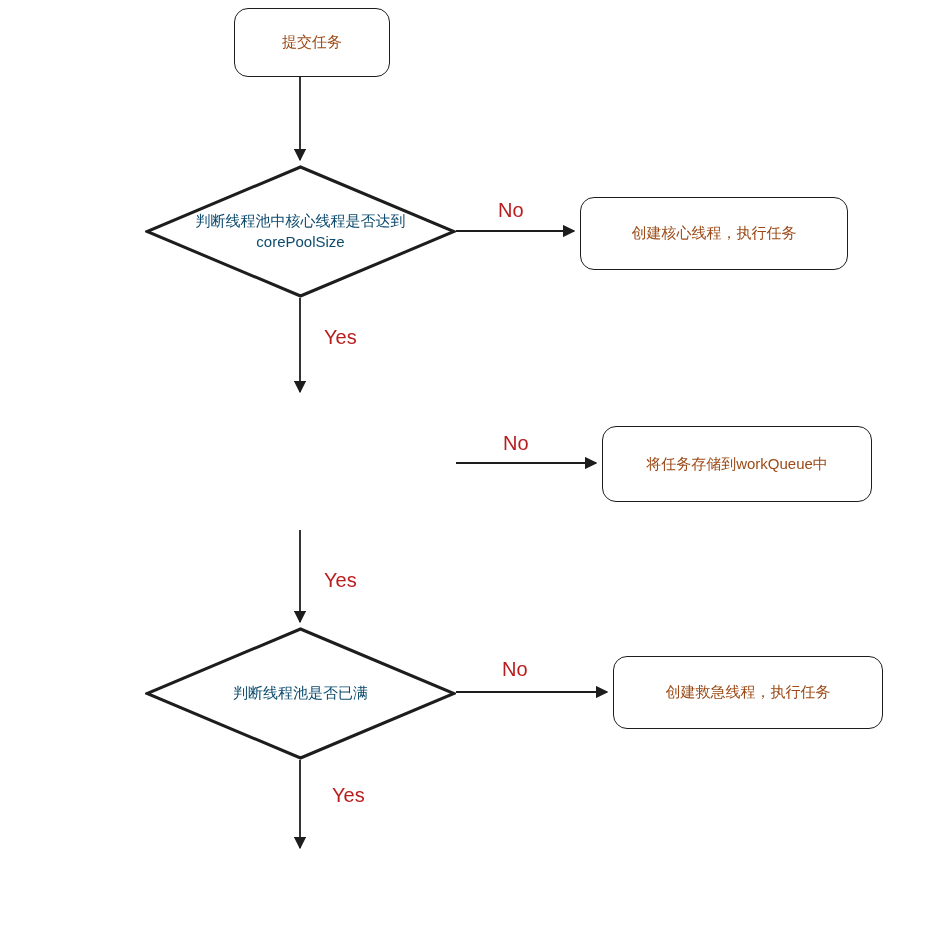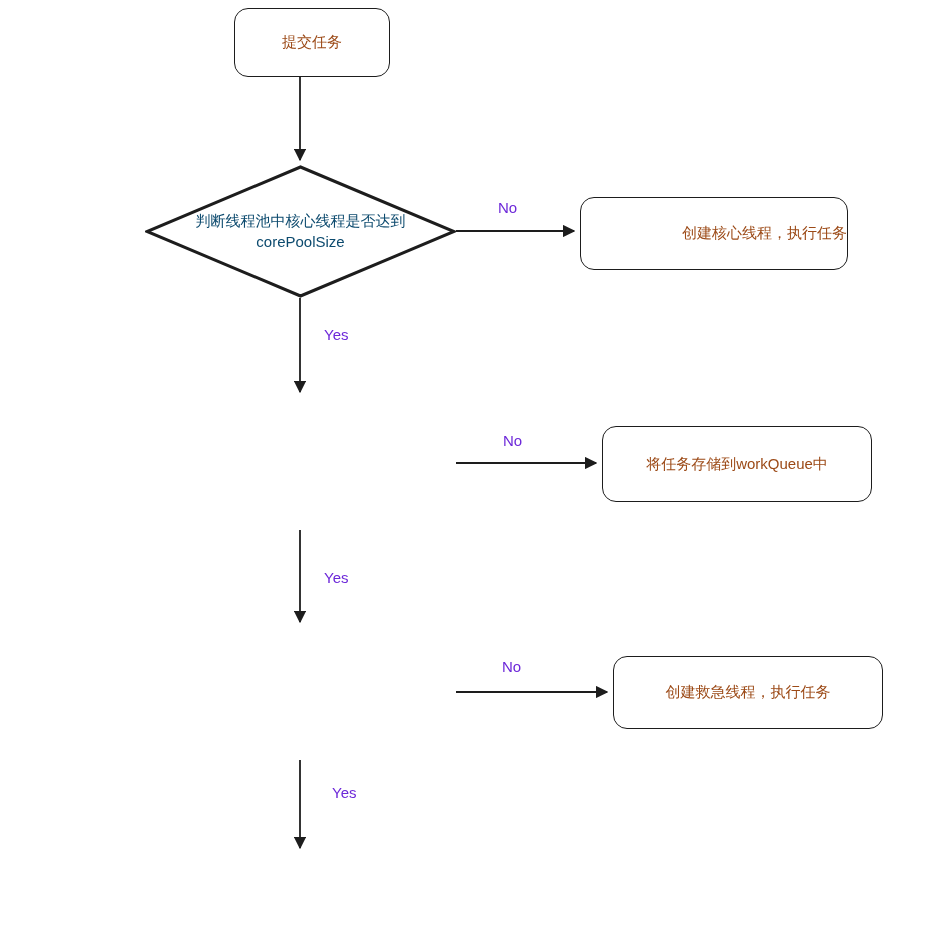--- a/index.html
+++ b/index.html
@@ -55,22 +55,22 @@
   .diamond-label {
     position: relative;
     z-index: 2;
     white-space: nowrap;
     color: #0c4a6e;
     font-size: 15px;
     line-height: 1.35;
   }
   .edge-label {
     position: absolute;
-    color: #6d28d9;
-    font-size: 15px;
+    color: #b91c1c;
+    font-size: 20px;
     line-height: 1;
     white-space: nowrap;
   }
 </style>
 </head>
 <body>
 
 <div id="canvas">
 
   <svg id="edges" viewBox="0 0 928 943" xmlns="http://www.w3.org/2000/svg">
@@ -102,29 +102,35 @@
   <div class="node node-diamond" style="left:145px; top:165px; width:311px; height:133px;">
     <svg class="diamond-shape" viewBox="0 0 311 133" preserveAspectRatio="none">
       <polygon points="155.5,2 309,66.5 155.5,131 2,66.5" fill="#ffffff" stroke="#1d1d1d" stroke-width="3" vector-effect="non-scaling-stroke"></polygon>
     </svg>
     <div class="diamond-label">
       <div>判断线程池中核心线程是否达到</div>
       <div>corePoolSize</div>
     </div>
   </div>
 
-  <div class="node node-rect" style="left:580px; top:197px; width:268px; height:73px;justify-content:flex-end;">
+  <div class="node node-rect" style="left:580px; top:197px; width:268px; height:73px;">
     <span>创建核心线程，执行任务</span>
   </div>
 
 
   <div class="node node-rect" style="left:602px; top:426px; width:270px; height:76px;">
     <span>将任务存储到workQueue中</span>
   </div>
 
+  <div class="node node-diamond" style="left:145px; top:627px; width:311px; height:133px;">
+    <svg class="diamond-shape" viewBox="0 0 311 133" preserveAspectRatio="none">
+      <polygon points="155.5,2 309,66.5 155.5,131 2,66.5" fill="#ffffff" stroke="#1d1d1d" stroke-width="3" vector-effect="non-scaling-stroke"></polygon>
+    </svg>
+    <div class="diamond-label">判断线程池是否已满</div>
+  </div>
 
   <div class="node node-rect" style="left:613px; top:656px; width:270px; height:73px;">
     <span>创建救急线程，执行任务</span>
   </div>
 
 
   <div class="edge-label" style="left:498px; top:200px;">No</div>
   <div class="edge-label" style="left:324px; top:327px;">Yes</div>
 
   <div class="edge-label" style="left:503px; top:433px;">No</div>

